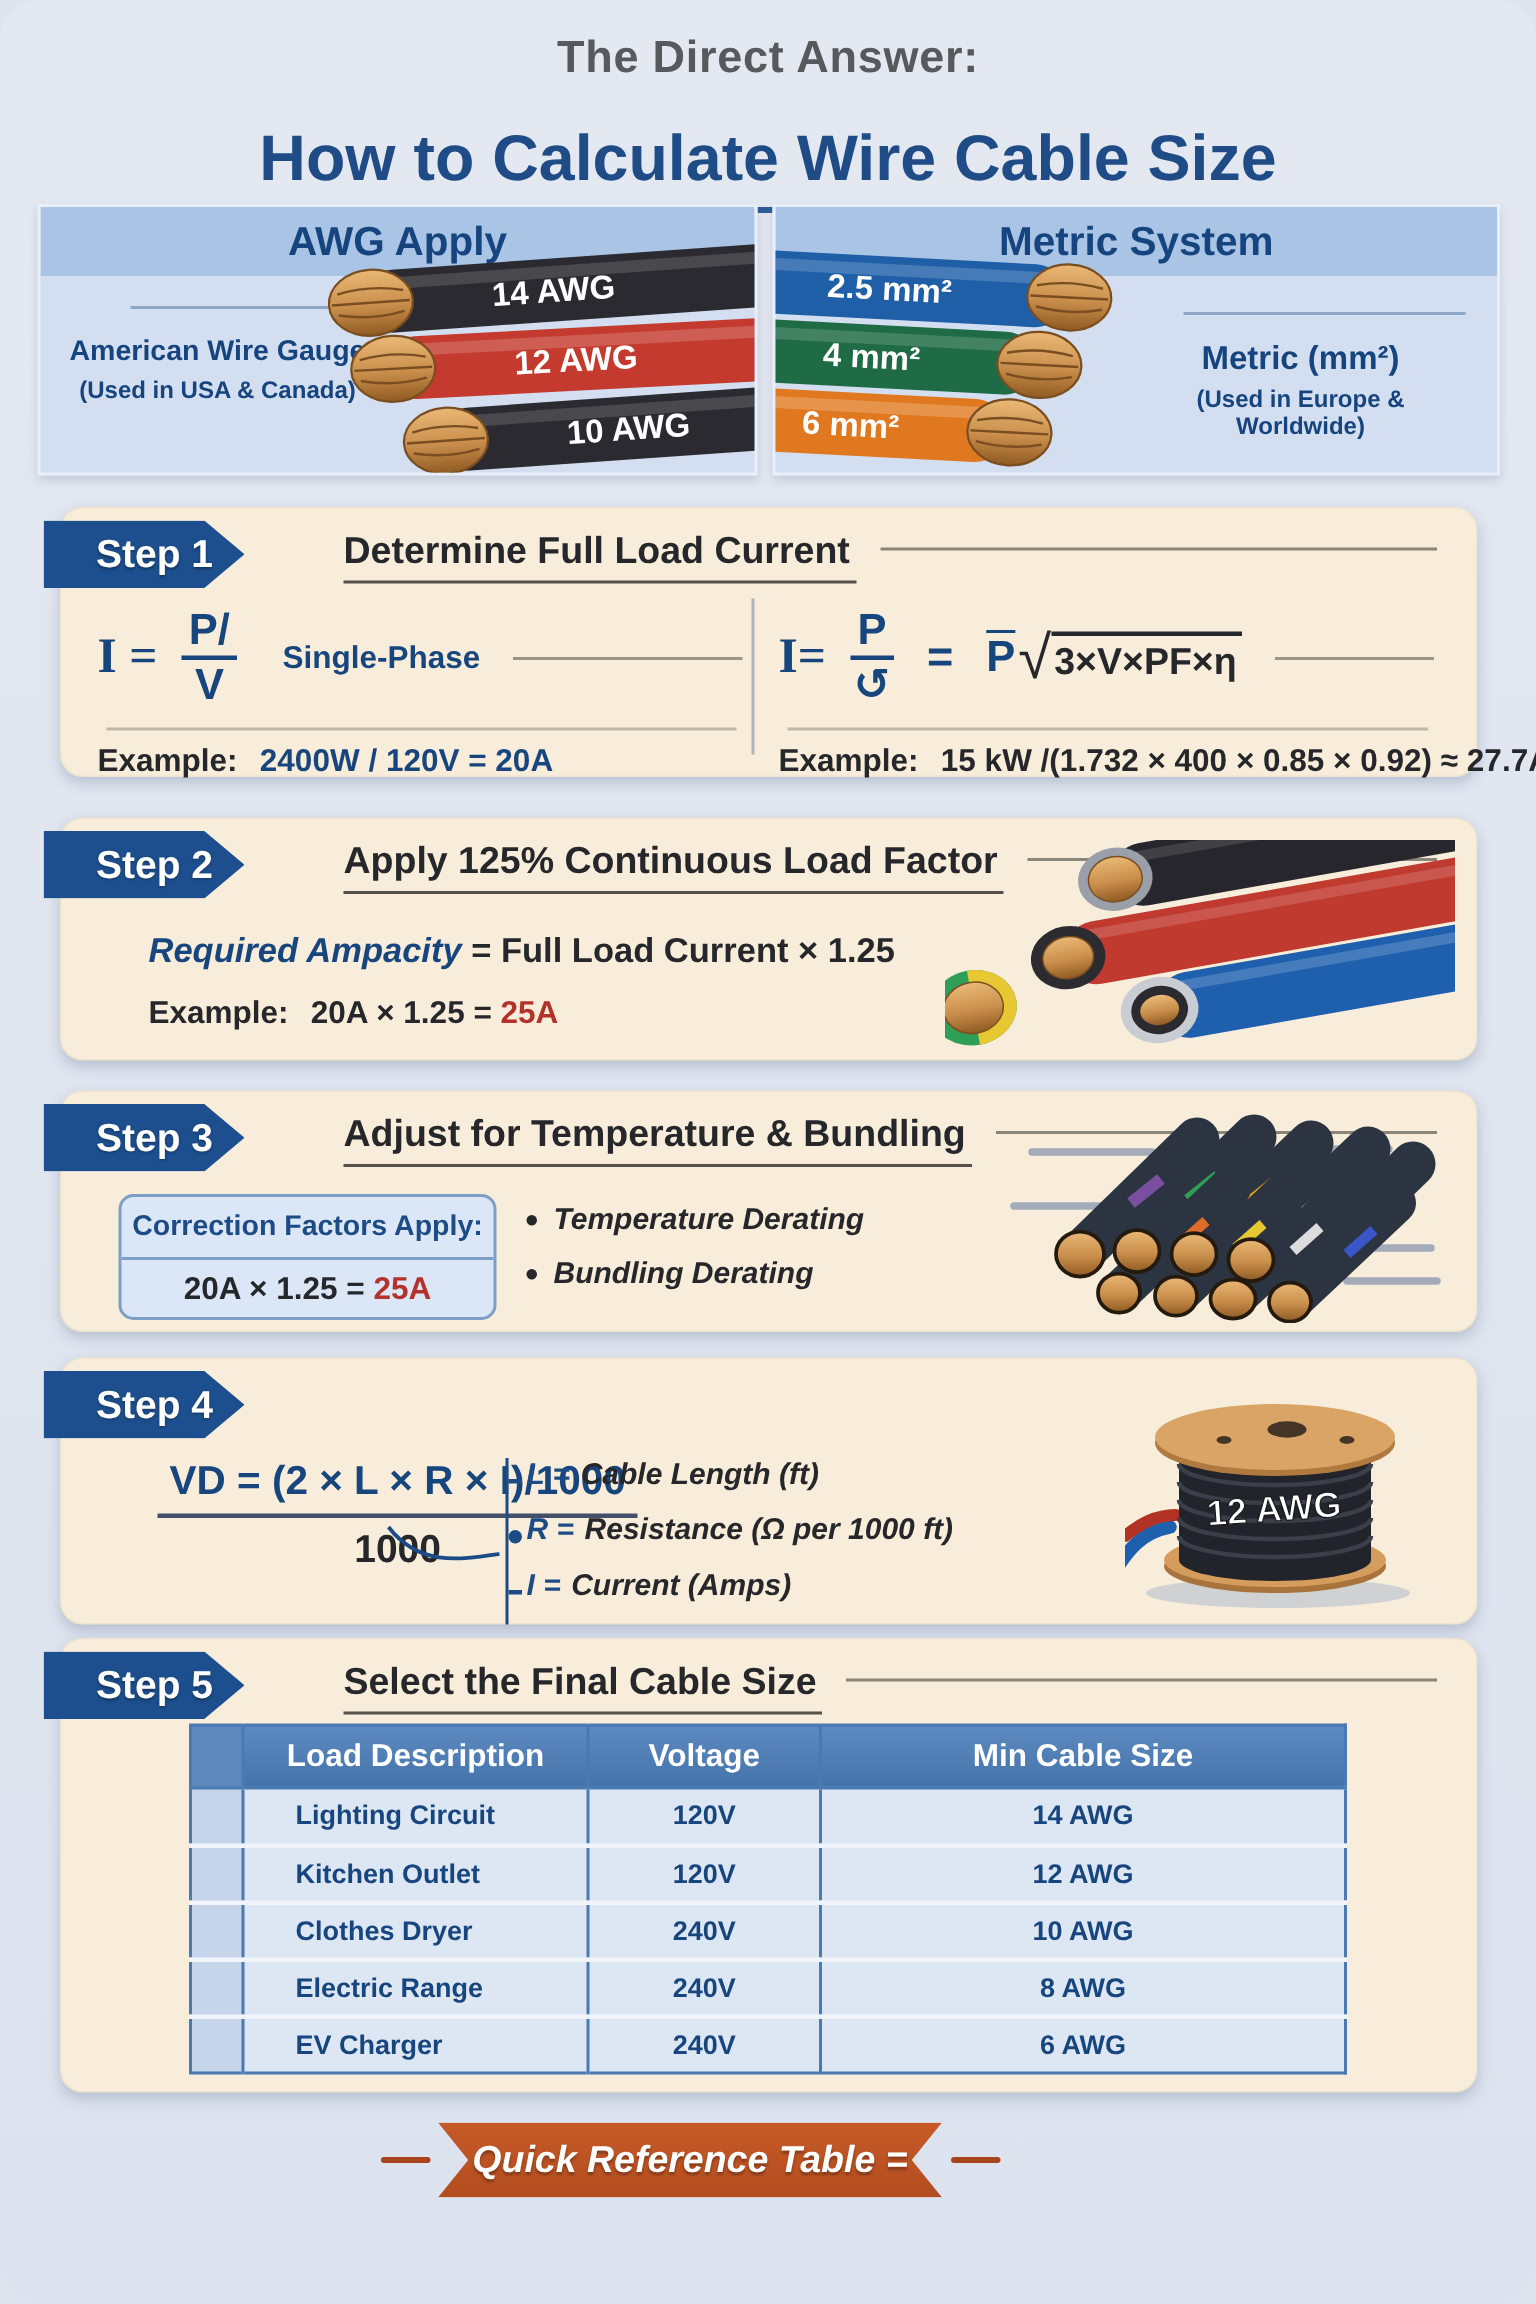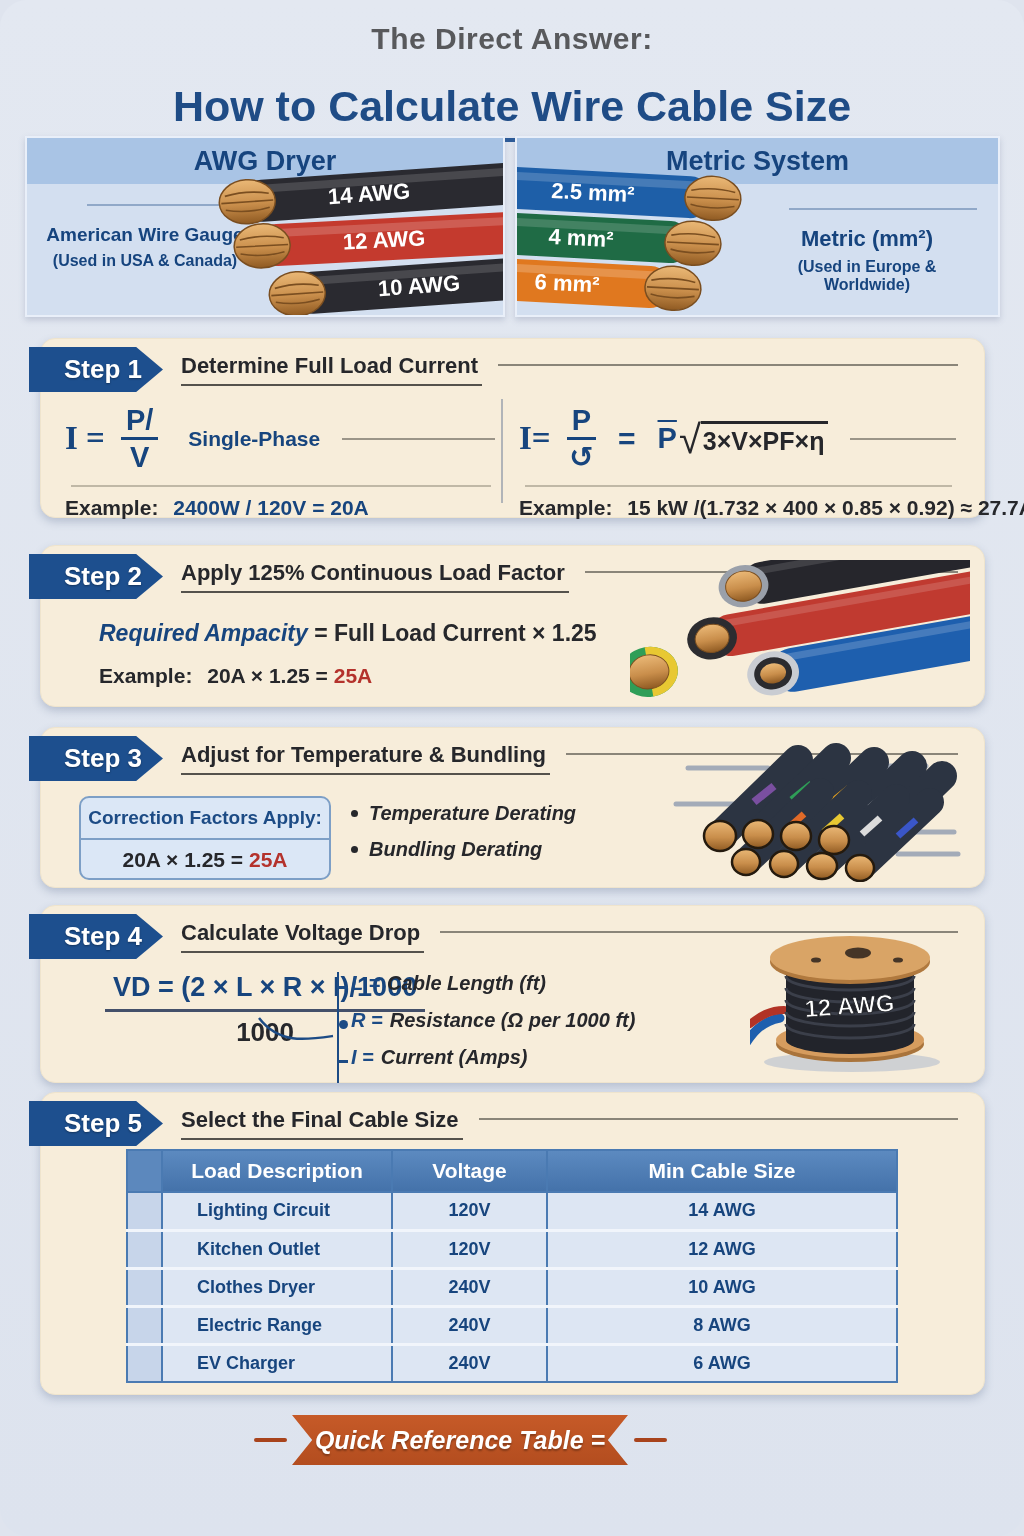--- a/index.html
+++ b/index.html
@@ -24,21 +24,21 @@
   .sys-desc .d1 { font-size:19px; }
   .sys-desc .d2 { font-size:16px; margin-top:6px; }
   .cable { position:absolute; }
   .cable svg { display:block; }
   .cable-label { font:700 22px "Liberation Sans","DejaVu Sans",sans-serif; fill:#ffffff; }
 
   
   .panel { position:absolute; left:40px; width:945px; background:#f7edda; border:1px solid #efe4cd; border-radius:15px; box-shadow:0 4px 9px rgba(90,105,140,.3); }
   .badge { position:absolute; left:-12px; top:8px; width:134px; height:45px; background:#1d4f8e; color:#fff; font-size:26px; font-weight:700; display:flex; align-items:center; padding-left:35px; clip-path:polygon(0 0,80% 0,100% 50%,80% 100%,0 100%); text-shadow:0 1px 2px rgba(0,0,0,.35); }
   .step-head { position:absolute; top:14px; left:140px; right:26px; display:flex; align-items:center; }
-  .step-title { font-size:22px; font-weight:700; color:#26272b; border-bottom:2.5px solid #55524c; padding:0 4px 5px 0; white-space:nowrap; }
+  .step-title { font-size:25px; font-weight:700; color:#26272b; border-bottom:2.5px solid #55524c; padding:0 4px 5px 0; white-space:nowrap;margin-left:48px; }
   .head-rule { flex:1; height:2px; background:#8a8579; margin-left:16px; position:relative; top:-5px; }
 
   .serifI { font-family:"Liberation Serif","DejaVu Serif",serif; }
   .navy { color:#17457e; }
   .dark { color:#26272b; }
   .red { color:#b4322c; }
 
   .frac { display:inline-flex; flex-direction:column; align-items:center; font-weight:700; color:#17457e; }
   .frac .num { border-bottom:3px solid #17457e; padding:0 5px 2px; font-size:29px; line-height:1.05; }
   .frac .den { font-size:29px; padding-top:2px; line-height:1.05; }
@@ -128,21 +128,21 @@
   </svg>
 
   <div class="header">
     <div class="kicker">The Direct Answer:</div><br>
     <div class="main-title">How to Calculate Wire Cable Size</div>
   </div>
 
   <div class="systems">
     <div class="sys-panel awg">
       <div class="sys-band">
-        <span class="sys-title">AWG Dryer</span>
+        <span class="sys-title">AWG Apply</span>
       </div>
       <div class="sys-rule" style="left:60px; top:66px; width:150px;"></div>
       <div class="sys-desc" style="left:18px; top:86px; width:200px;">
         <div class="d1">American Wire Gauge</div>
         <div class="d2">(Used in USA &amp; Canada)</div>
       </div>
       <div class="cable" style="left:182px; top:30px; transform:rotate(-4deg);">
         <svg width="300" height="52" viewBox="0 0 300 52">
           <rect x="32" y="5" width="290" height="42" rx="21" fill="#2a2a30"></rect>
           <rect x="40" y="10" width="280" height="8" rx="4" fill="#ffffff" opacity="0.14"></rect>
@@ -372,24 +372,20 @@
             <ellipse cx="176" cy="104" rx="15" ry="14" fill="url(#copperGrad)" stroke="#241a0e" stroke-width="2.5"></ellipse>
             <ellipse cx="202" cy="132" rx="14" ry="13" fill="url(#copperGrad)" stroke="#241a0e" stroke-width="2.5"></ellipse>
           </g>
         </g>
       </svg>
     </div>
   </div>
 
   <div class="panel" id="step4">
     <div class="badge">Step 4</div>
-    <div class="step-head">
-      <span class="step-title">Calculate Voltage Drop</span>
-      <span class="head-rule"></span>
-    </div>
     <div class="s4-frac">
       <div class="s4-num">VD = (2 × L × R × I)/1000</div>
       <div class="s4-den">1000</div>
     </div>
     <svg class="s4-curve" width="84" height="34" viewBox="0 0 84 34">
       <path d="M2 4 C 22 30, 48 26, 76 22" stroke="#1c4b85" stroke-width="2.5" fill="none"></path>
     </svg>
     <div class="s4-legend">
       <div class="leg-row">
         <span class="leg-k">L =</span>

